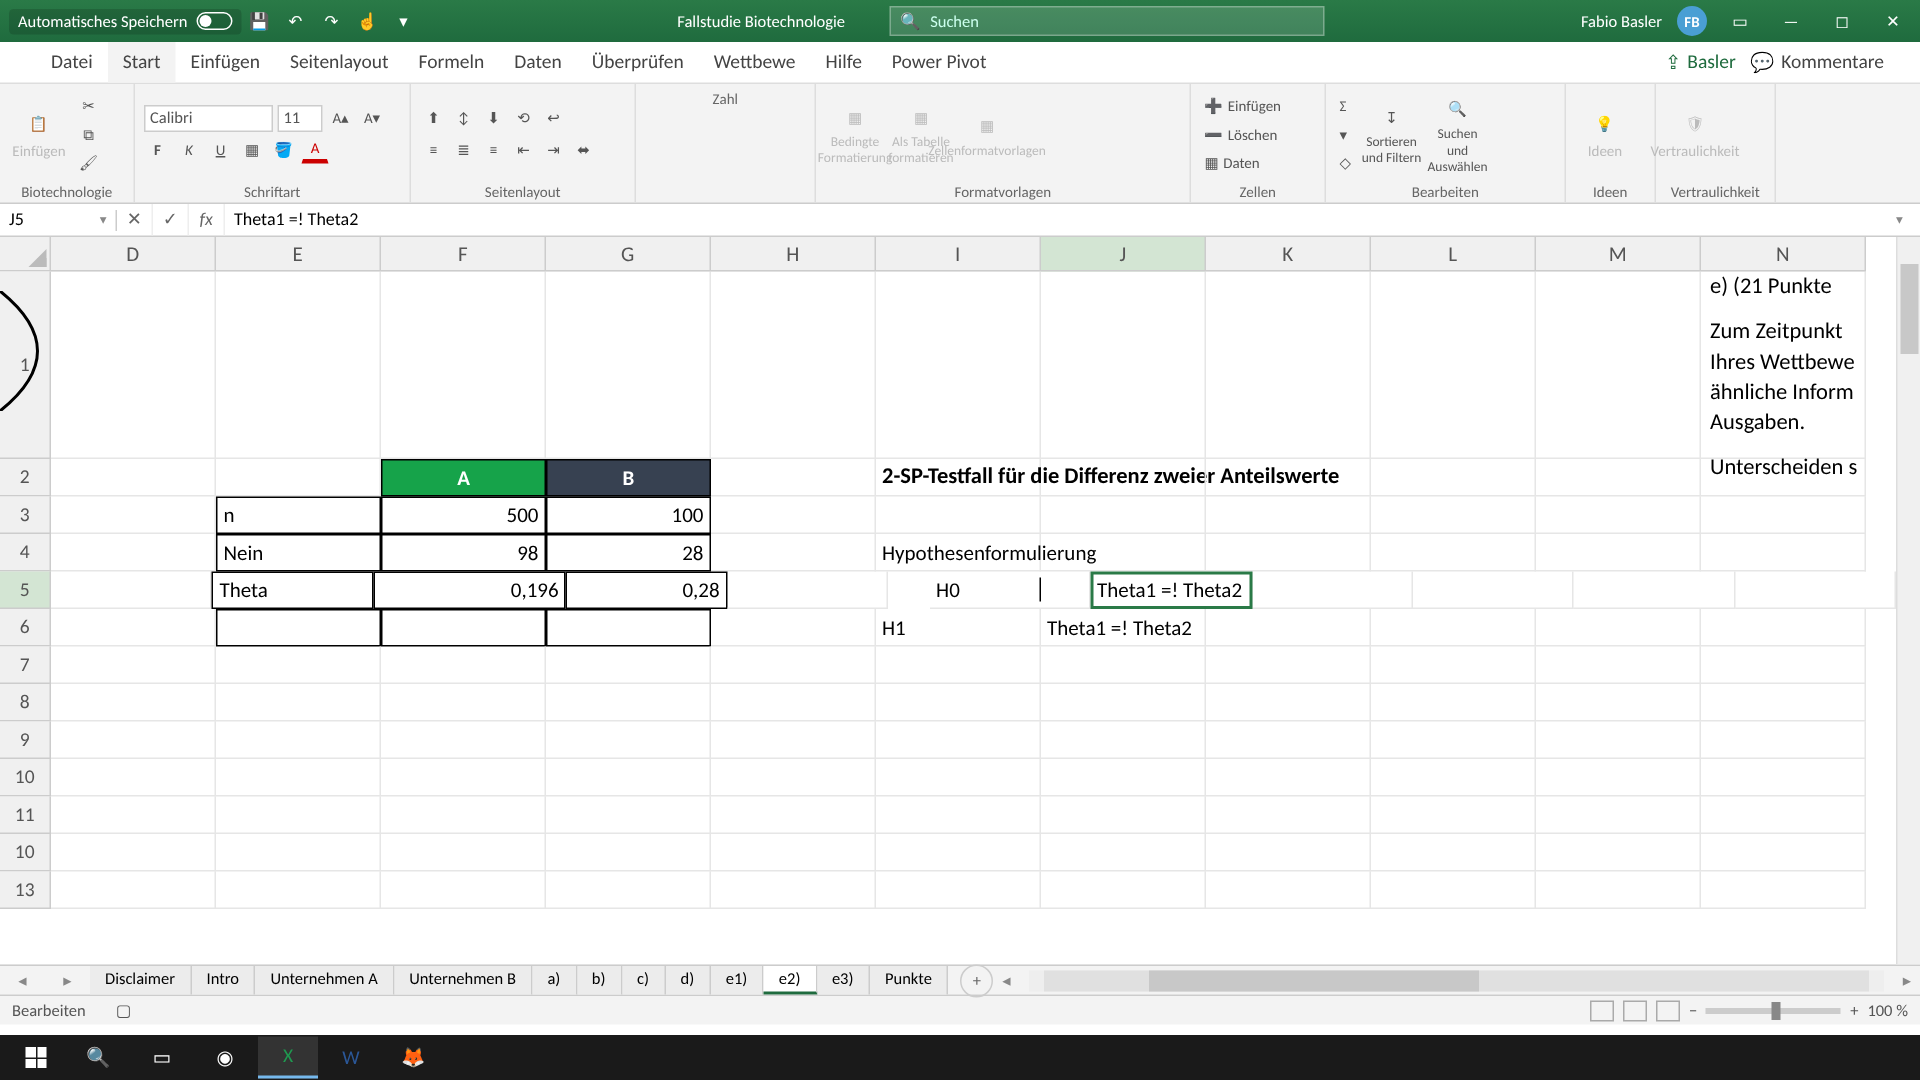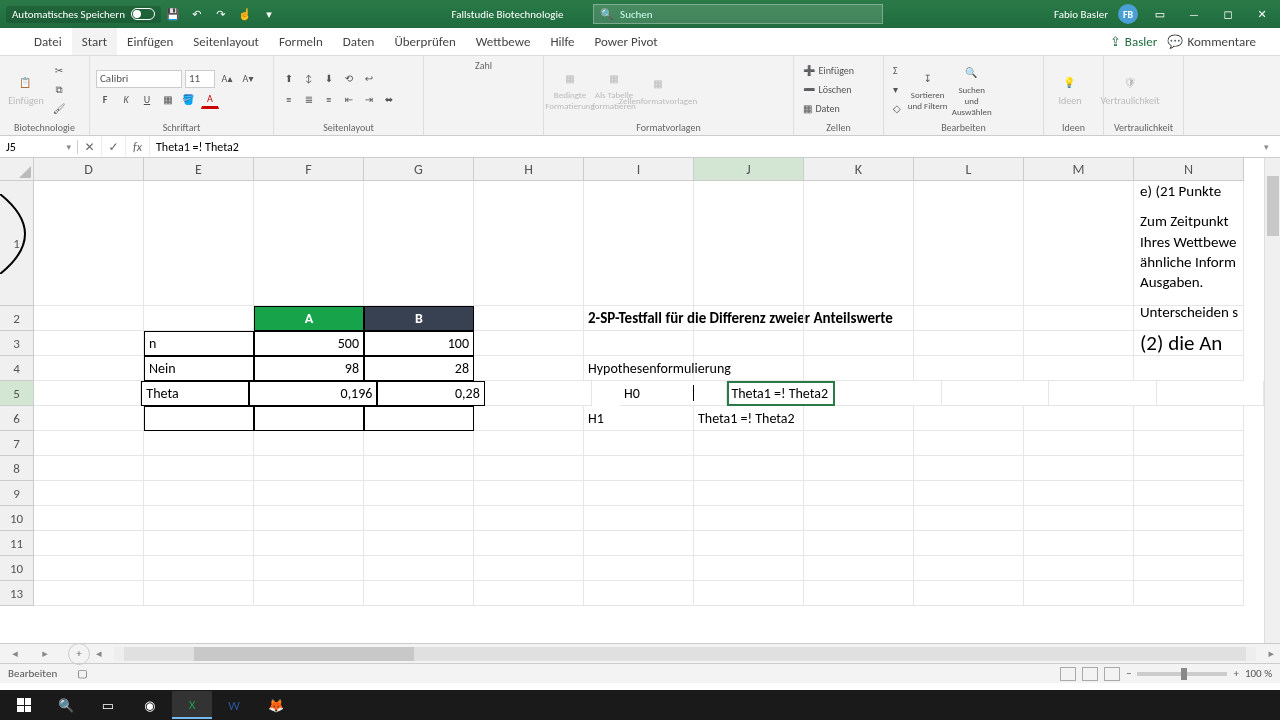--- a/index.html
+++ b/index.html
@@ -510,32 +510,45 @@
       </svg>
   </div>
 
   <div class="side-clip">
     <div>e)   (21 Punkte</div>
     <div style="margin-top:10px">Zum Zeitpunkt</div>
     <div>Ihres Wettbewe</div>
     <div>ähnliche Inform</div>
     <div>Ausgaben.</div>
     <div style="margin-top:10px">Unterscheiden s</div>
-    <div class="big">(2)  die An</div>
   </div>
 
   <div class="vscroll">
       <div class="vscroll-thumb"></div>
     </div>
 </div>
 
 <div class="sheet-tabs">
   <div class="nav-arrows">
       <span>◂</span>
       <span>▸</span>
+    </div>
+  <div id="tabs" style="display:flex">
+      <div class="sheet-tab">Disclaimer</div>
+      <div class="sheet-tab">Intro</div>
+      <div class="sheet-tab">Unternehmen A</div>
+      <div class="sheet-tab">Unternehmen B</div>
+      <div class="sheet-tab">a)</div>
+      <div class="sheet-tab">b)</div>
+      <div class="sheet-tab">c)</div>
+      <div class="sheet-tab">d)</div>
+      <div class="sheet-tab">e1)</div>
+      <div class="sheet-tab active">e2)</div>
+      <div class="sheet-tab">e3)</div>
+      <div class="sheet-tab">Punkte</div>
     </div>
   <div class="add-sheet">+</div>
   <div style="flex:1;display:flex;align-items:center;padding:0 6px">
     <span style="color:#888;margin-right:4px">◂</span>
     <div class="hscroll">
         <div class="hscroll-track"></div>
         <div class="hscroll-thumb"></div>
       </div>
     <span style="color:#888;margin-left:4px">▸</span>
   </div>

